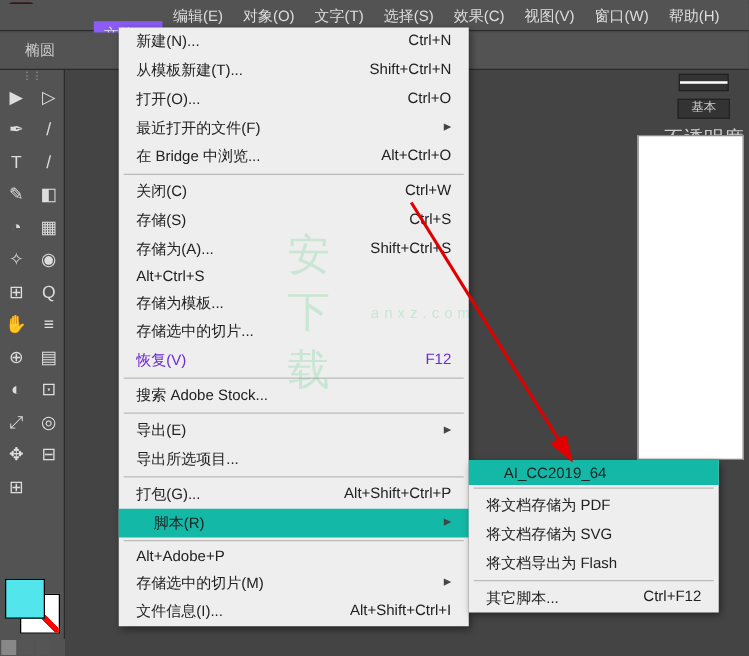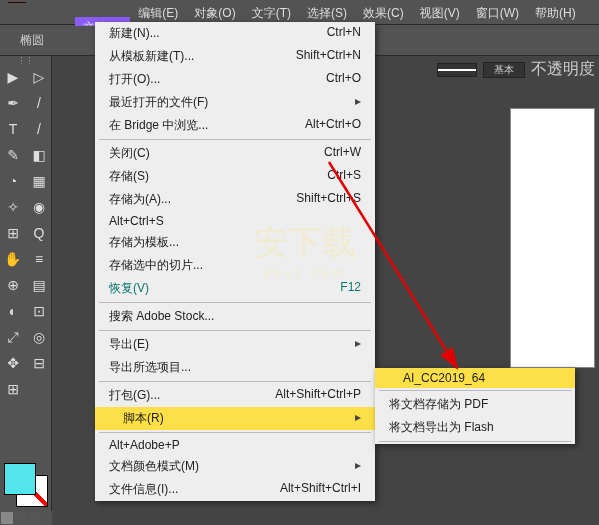--- a/index.html
+++ b/index.html
@@ -4,43 +4,43 @@
 <style>
 * { margin: 0; padding: 0; box-sizing: border-box; font-family: "Microsoft YaHei", sans-serif; }
 body { width: 599px; height: 525px; background: #444444; overflow: hidden; position: relative; }
 .topbar { height: 26px; background: #535353; display: flex; align-items: center; padding-left: 6px; }
 .ai-logo { width: 22px; height: 22px; background: #330000; border-radius: 4px; display: flex; align-items: center; justify-content: center; color: #ff9a00; font-weight: bold; font-size: 13px; }
 .menubar { height: 22px; background: #535353; display: flex; align-items: center; padding-left: 75px; color: #ddd; font-size: 12px; position: absolute; top: 3px; left: 0; right: 0; border-bottom: 1px solid #2a2a2a; }
 .menu-item { padding: 2px 8px; cursor: pointer; }
 .menu-item.active { background: #8b5cf6; margin-top: 27px; }
 .optionsbar { position: absolute; top: 26px; left: 0; right: 0; height: 30px; background: #535353; display: flex; align-items: center; color: #ccc; font-size: 12px; padding-left: 10px; border-bottom: 1px solid #2a2a2a; }
 .doctab { padding: 2px 10px; }
-.right-controls { position: absolute; right: 4px; top: 33px; display: flex; align-items: center; gap: 6px; }
+.right-controls { position: absolute; right: 4px; top: 33px; display: flex; align-items: center; gap: 6px; flex-direction: column; }
 .stroke-box { width: 40px; height: 14px; background: #333; border: 1px solid #222; }
 .stroke-box .line { height: 2px; background: #fff; margin-top: 5px; }
 .dd { width: 42px; height: 16px; background: #333; border: 1px solid #222; color: #ccc; font-size: 10px; text-align: center; line-height: 14px; }
 .toolcol { position: absolute; left: 0; top: 56px; bottom: 0; width: 52px; background: #535353; border-right: 1px solid #2a2a2a; }
 .tool-grid { display: grid; grid-template-columns: 26px 26px; gap: 0; }
 .tool { width: 26px; height: 26px; display: flex; align-items: center; justify-content: center; color: #ddd; cursor: pointer; font-size: 14px; }
 .swatch { position: absolute; bottom: 18px; left: 4px; width: 44px; height: 44px; }
 .fg { position: absolute; width: 32px; height: 32px; background: #52e6ec; border: 1px solid #000; top: 0; left: 0; }
 .bg { position: absolute; width: 32px; height: 32px; background: #fff; border: 1px solid #000; bottom: 0; right: 0; }
 .bg::after { content: ""; position: absolute; left: 0; top: 0; right: 0; bottom: 0; background: linear-gradient(45deg, transparent 45%, red 45%, red 55%, transparent 55%); }
 .bottom-row { position: absolute; bottom: 0; left: 0; width: 52px; height: 14px; background: #535353; display: flex; }
 .bottom-row div { width: 12px; height: 12px; margin: 1px; }
 .dropdown { position: absolute; top: 22px; left: 95px; width: 280px; background: #eeeeee; box-shadow: 2px 2px 6px rgba(0,0,0,0.5); font-size: 12px; color: #222; }
 .dd-item { display: flex; justify-content: space-between; padding: 3px 14px; cursor: pointer; white-space: nowrap; text-align: center; }
-.dd-item.disabled { color: #0f766e; }
-.dd-item.highlight { background: #fde047; padding-left: 28px; }
+.dd-item.disabled { color: #6d28d9; }
+.dd-item.highlight { background: #14b8a6; padding-left: 28px; }
 .dd-item .arrow { color: #444; }
 .dd-sep { height: 1px; background: #bbb; margin: 2px 4px; }
 .submenu { position: absolute; top: 368px; left: 375px; width: 200px; background: #eeeeee; box-shadow: 2px 2px 6px rgba(0,0,0,0.5); font-size: 12px; color: #222; }
 .canvas { position: absolute; top: 108px; left: 510px; width: 85px; height: 260px; background: #fff; border: 1px solid #888; }
 .red-arrow { position: absolute; top: 158px; left: 325px; width: 140px; height: 240px; pointer-events: none; }
-.watermark { position: absolute; top: 200px; left: 230px; width: 150px; height: 100px; pointer-events: none; opacity: 0.18; display:flex; flex-direction:column; align-items:center; justify-content:center; color:#fde047; font-size:28px; }
+.watermark { position: absolute; top: 200px; left: 230px; width: 150px; height: 100px; pointer-events: none; opacity: 0.18; display:flex; flex-direction:row; align-items:center; justify-content:center; color:#22c55e; font-size:28px; }
 .watermark .ch { font-size: 34px; }
 .watermark .en { font-size: 12px; letter-spacing: 4px; }
 </style>
 </head>
 <body>
 
 <div class="topbar">
   <div class="ai-logo">Ai</div>
 </div>
 
@@ -175,41 +175,48 @@
     </div>
     <div class="dd-item highlight">
       <span>脚本(R)</span>
       <span class="arrow">▸</span>
     </div>
     <div class="dd-sep"></div>
     <div class="dd-item">
       <span>Alt+Adobe+P</span>
     </div>
     <div class="dd-item">
-      <span>文档颜色模式(M)</span>
+      <span>存储选中的切片(M)</span>
       <span class="arrow">▸</span>
     </div>
     <div class="dd-item">
       <span>文件信息(I)...</span>
       <span>Alt+Shift+Ctrl+I</span>
     </div>
   </div>
 
 <div class="submenu" id="scriptsmenu">
     <div class="dd-item highlight">
       <span>AI_CC2019_64</span>
     </div>
     <div class="dd-sep"></div>
     <div class="dd-item">
       <span>将文档存储为 PDF</span>
     </div>
     <div class="dd-item">
+      <span>将文档存储为 SVG</span>
+    </div>
+    <div class="dd-item">
       <span>将文档导出为 Flash</span>
     </div>
     <div class="dd-sep"></div>
+    <div class="dd-item">
+      <span>其它脚本...</span>
+      <span>Ctrl+F12</span>
+    </div>
   </div>
 
 <svg class="red-arrow" viewBox="0 0 140 240">
   <defs>
       <marker id="ah" markerWidth="10" markerHeight="10" refX="8" refY="3" orient="auto">
     <path d="M0,0 L0,6 L9,3 z" fill="#e00000"></path>
       </marker>
     </defs>
   <line x1="4" y1="4" x2="132" y2="210" stroke="#e00000" stroke-width="2.5" marker-end="url(#ah)"></line>
 </svg>

